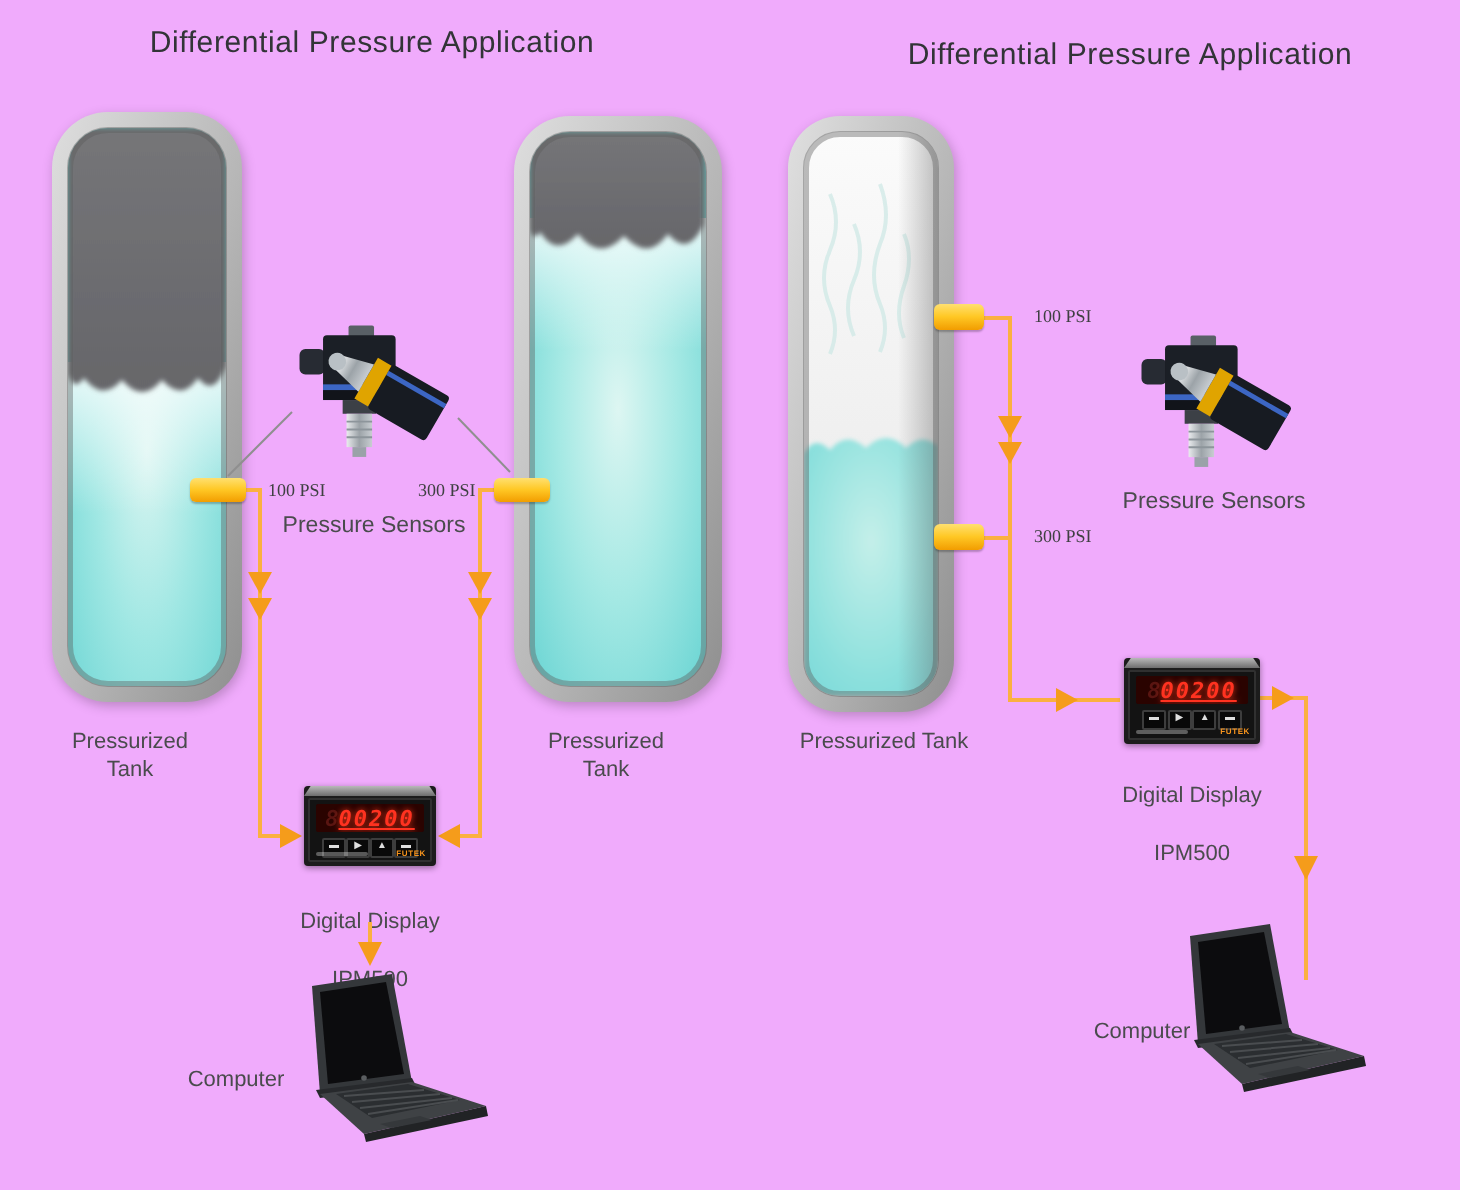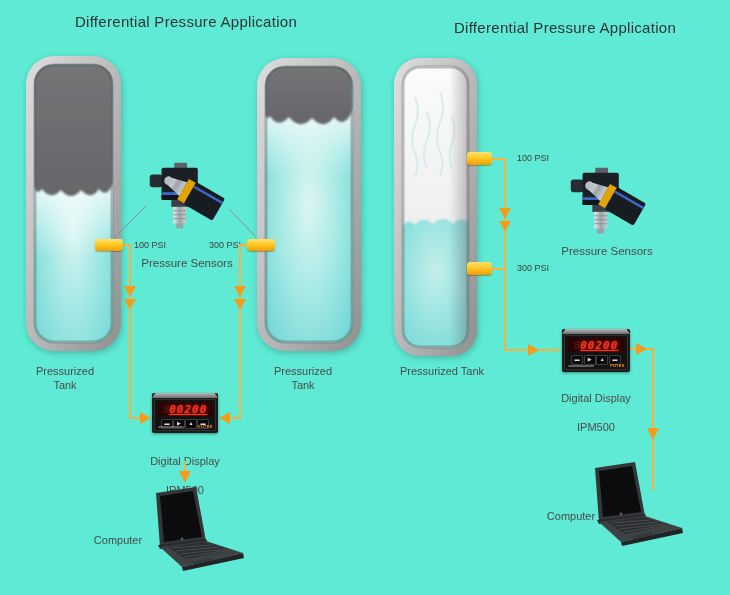--- a/index.html
+++ b/index.html
@@ -1,21 +1,21 @@
 <!DOCTYPE html>
 <html><head>
 <meta charset="utf-8">
 <style>
   html,body { margin:0; padding:0; background:#fff; }
-  .stage { position:relative; width:730px; height:595px; background:#5eead4;
+  .stage { position:relative; width:730px; height:595px; background:#f0abfc;
            font-family:"Liberation Sans",sans-serif; overflow:hidden; }
   .abs { position:absolute; }
   .title { font-size:15px; color:#323437; text-align:center; letter-spacing:.3px; }
   .lbl { color:#4a4b4d; font-size:11px; text-align:center; line-height:1.3; white-space:pre-line; }
-  .psi { font-size:9px; color:#3f4042; }
+  .psi { font-size:9px; color:#3f4042;font-family:Liberation Serif, serif; }
   .tank-svg { filter:drop-shadow(1px 2px 3px rgba(0,0,0,.22)); }
   .fitting { background:linear-gradient(180deg,#ffe070 0%,#ffc825 48%,#f29d00 100%);
              border-radius:3px; box-shadow:0 1px 1px rgba(0,0,0,.25); z-index:4; }
   .overlay { z-index:3; pointer-events:none; }
   
   .device { background:#1c1c1c; border-radius:2px; box-shadow:0 1px 3px rgba(0,0,0,.4); z-index:5; }
   .device .topface { position:absolute; top:0; left:0; right:0; height:5px;
                      background:linear-gradient(#b8b8b8,#6d6d6d);
                      clip-path:polygon(5% 0,95% 0,100% 100%,0 100%); }
   .device .panel { position:absolute; left:2px; right:2px; top:6px; bottom:2px;

